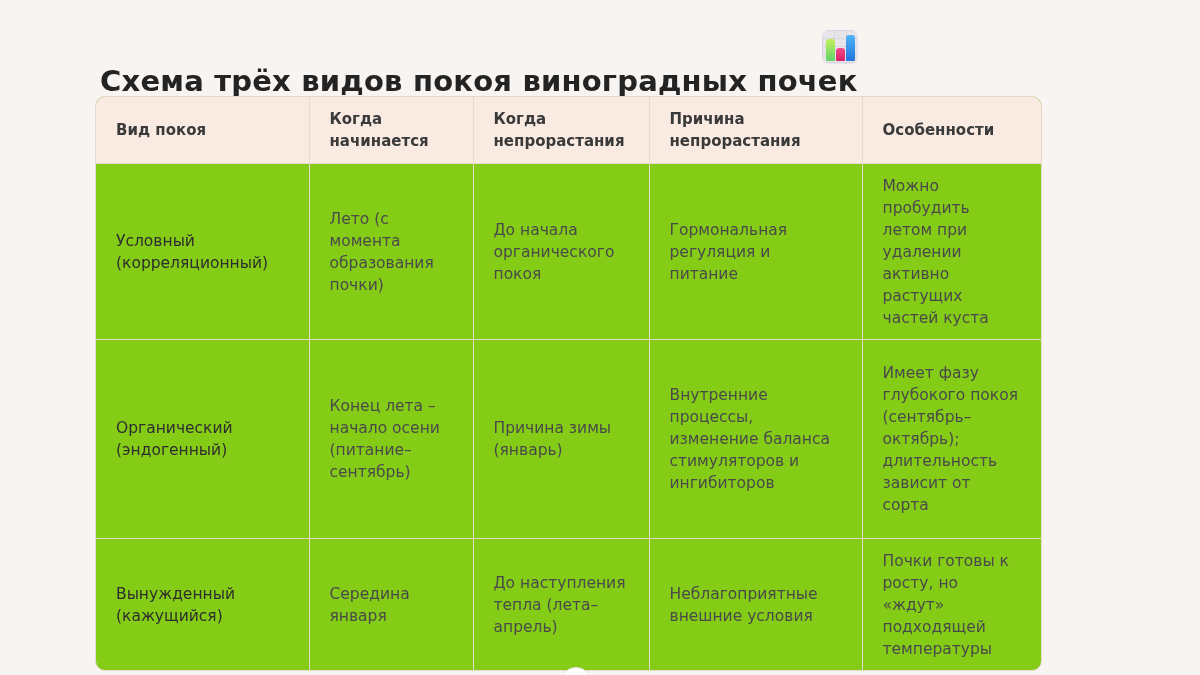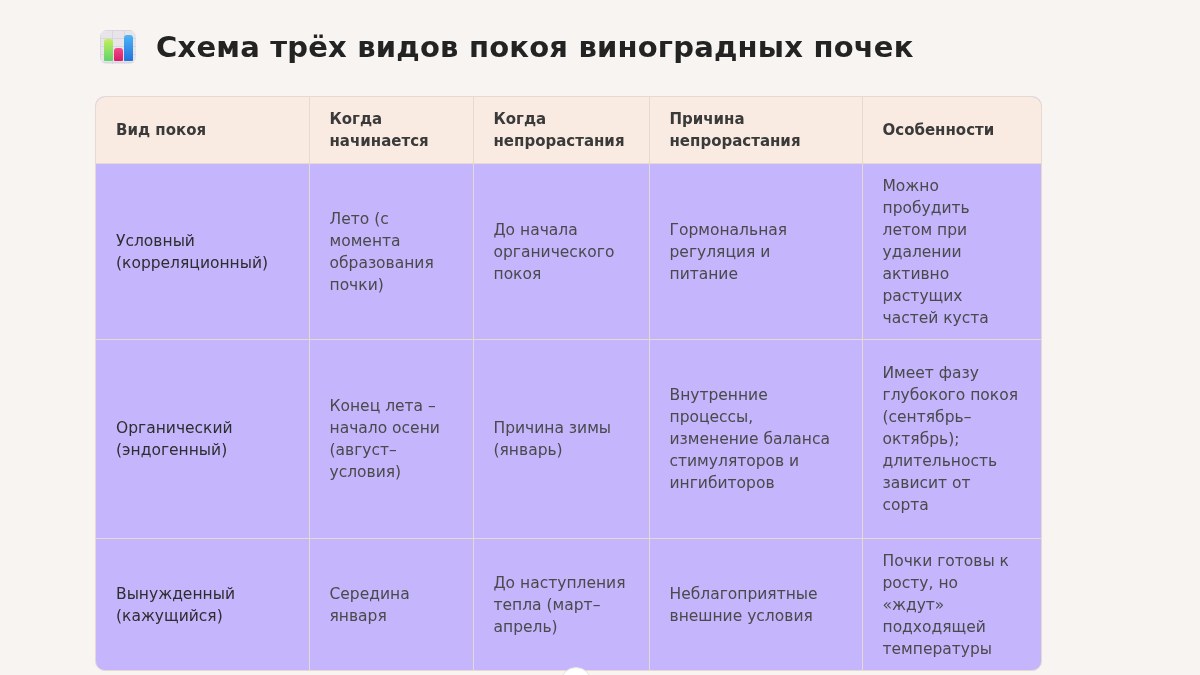--- a/index.html
+++ b/index.html
@@ -11,22 +11,23 @@
     background: #f7f4f1;
     font-family: "DejaVu Sans", "Liberation Sans", sans-serif;
     color: #2b2b2b;
   }
   .page { position: relative; width: 1200px; height: 675px; }
   .title-row {
     position: absolute;
     left: 100px;
     top: 30px;
     display: flex;
-    align-items: flex-start;
-    gap: 20px;
+    align-items: flex-end;
+    gap: 0;
+    flex-direction: column;
   }
   .chart-icon {
     width: 36px; height: 34px;
     border-radius: 7px;
     background: #e7e4ea;
     position: relative;
     box-sizing: border-box;
     overflow: hidden;
   }
   .chart-icon .grid {
@@ -49,21 +50,21 @@
     letter-spacing: 0.2px;
   }
   .table-wrap {
     position: absolute;
     left: 95px;
     top: 96px;
     width: 945px;
     border: 1px solid #e6d9cf;
     border-radius: 10px;
     overflow: hidden;
-    background: #c4b5fd;
+    background: #84cc16;
   }
   table {
     border-collapse: collapse;
     width: 100%;
     table-layout: fixed;
     font-size: 15.5px;
   }
   col.c1 { width: 213px; }
   col.c2 { width: 164px; }
   col.c3 { width: 176px; }
@@ -137,29 +138,29 @@
       <tbody>
         <tr class="r1">
           <td class="type">Условный (корреляционный)</td>
           <td>Лето (с момента образования почки)</td>
           <td>До начала органического покоя</td>
           <td>Гормональная регуляция и питание</td>
           <td>Можно пробудить летом при удалении активно растущих частей куста</td>
         </tr>
         <tr class="r2">
           <td class="type">Органический (эндогенный)</td>
-          <td>Конец лета – начало осени (август–условия)</td>
+          <td>Конец лета – начало осени (питание–сентябрь)</td>
           <td>Причина зимы (январь)</td>
           <td>Внутренние процессы, изменение баланса стимуляторов и ингибиторов</td>
           <td>Имеет фазу глубокого покоя (сентябрь–октябрь); длительность зависит от сорта</td>
         </tr>
         <tr class="r3">
           <td class="type">Вынужденный (кажущийся)</td>
           <td>Середина января</td>
-          <td>До наступления тепла (март–апрель)</td>
+          <td>До наступления тепла (лета–апрель)</td>
           <td>Неблагоприятные внешние условия</td>
           <td>Почки готовы к росту, но «ждут» подходящей температуры</td>
         </tr>
       </tbody>
     </table>
   </div>
 
   <div class="scroll-nub"></div>
 </div>
 

